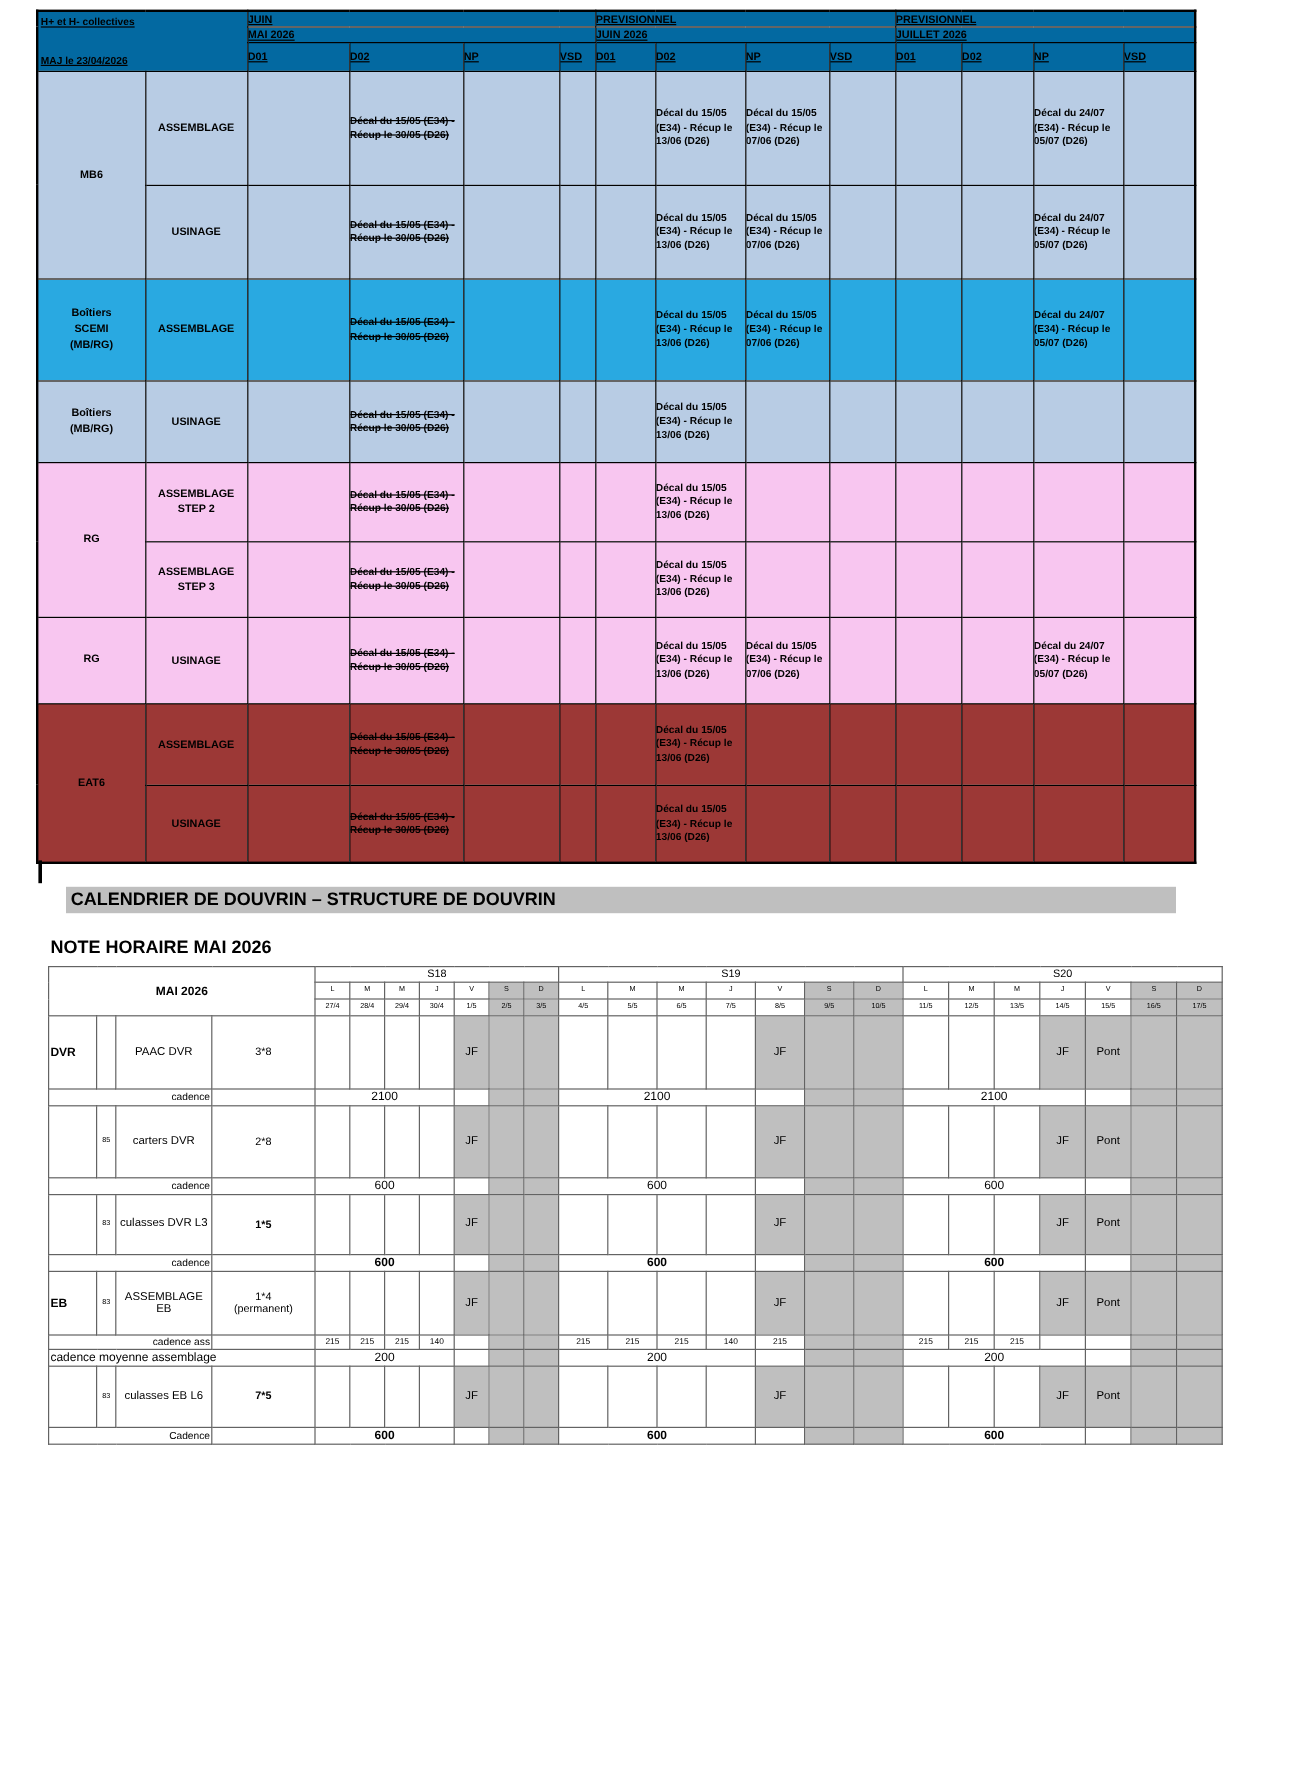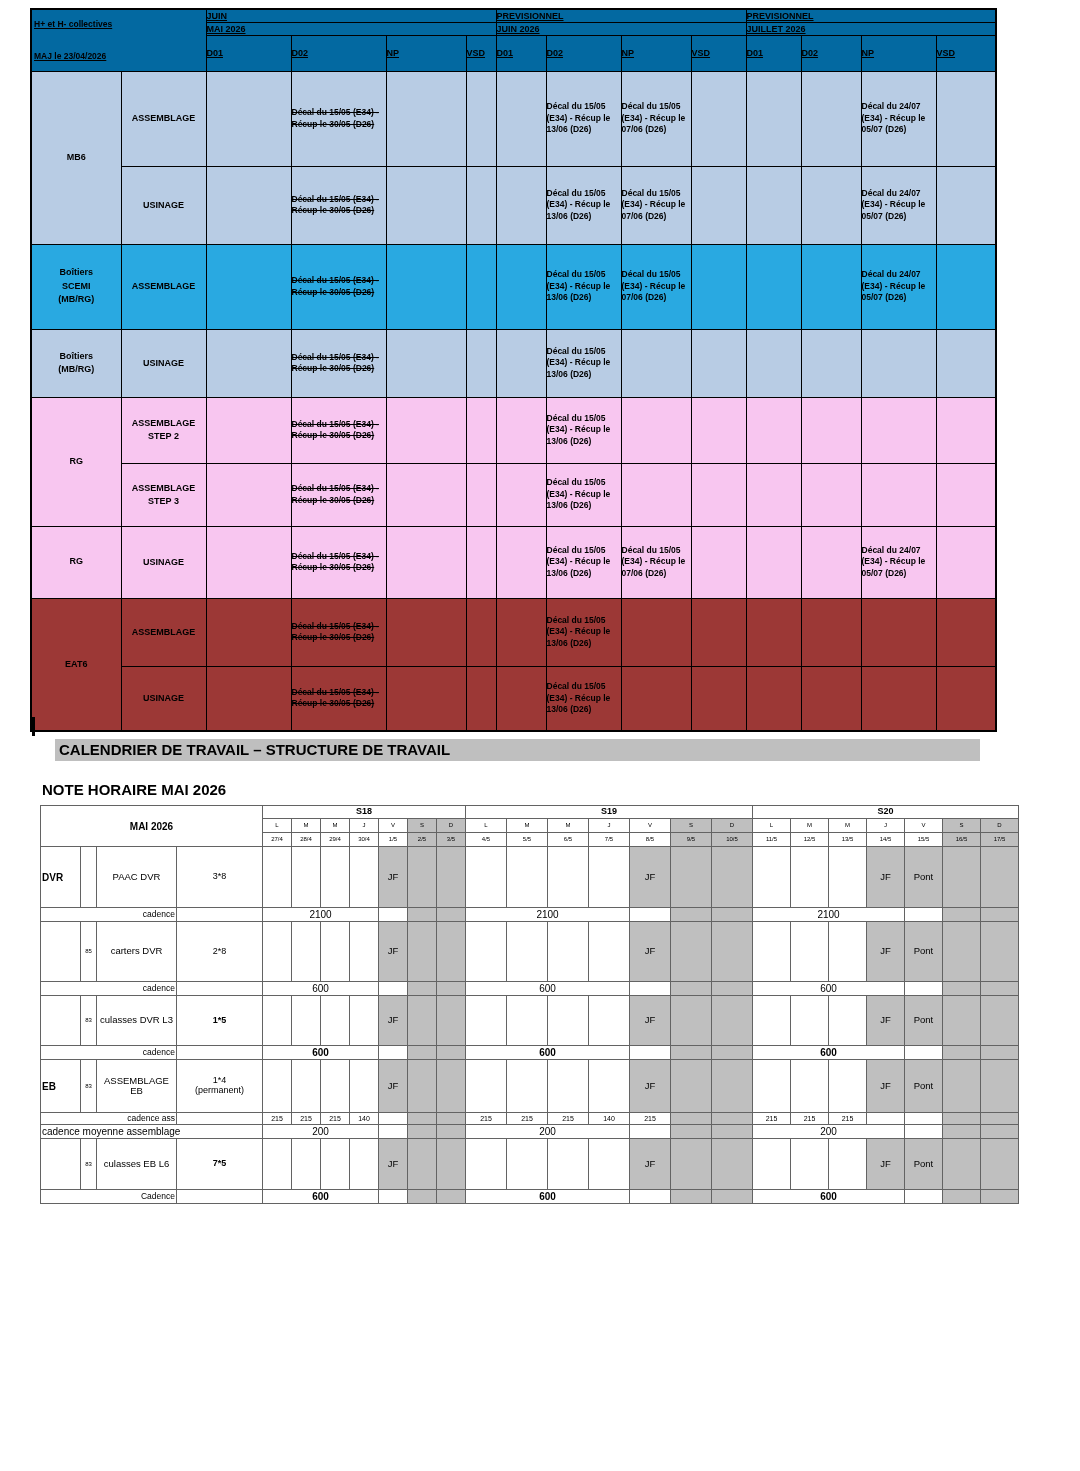--- a/index.html
+++ b/index.html
@@ -20,21 +20,21 @@
   
   .caret{position:absolute;left:32px;top:717px;width:3px;height:19px;background:#000;}
   .section-title{position:absolute;left:55px;top:739px;width:925px;height:22px;background:var(--titlebar);
     font-weight:bold;font-size:15px;line-height:22px;padding-left:4px;box-sizing:border-box;}
   .note-title{position:absolute;left:42px;top:781px;font-weight:bold;font-size:15px;}
 
   
   .note-table{position:absolute;left:40px;top:805px;border-collapse:collapse;table-layout:fixed;background:#fff;}
   .note-table th,.note-table td{border:1px solid #636363;overflow:hidden;padding:0 1px;color:#000;line-height:1.1;}
   .nt-corner{font-weight:bold;font-size:10px;text-align:center;vertical-align:middle;}
-  .nt-week{font-weight:bold;font-size:9px;text-align:center;}
+  .nt-week{font-weight:normal;font-size:9px;text-align:center;}
   .nt-dow,.nt-date{font-weight:normal;font-size:6px;text-align:center;}
   .gray{background:var(--gray);}
   .nt-group{font-weight:bold;font-size:10px;text-align:left;vertical-align:middle;padding-left:2px;}
   .nt-code{font-size:6px;text-align:center;vertical-align:middle;font-weight:normal;}
   .nt-label{font-size:9.5px;text-align:center;vertical-align:middle;font-weight:normal;}
   .nt-shift{font-size:9px;text-align:center;vertical-align:middle;white-space:pre-line;font-weight:normal;margin-top:20px;}
   .nt-day{font-size:9.5px;text-align:center;vertical-align:middle;font-weight:normal;}
   .nt-cadlabel{font-size:8.5px;text-align:right;padding-right:3px;vertical-align:middle;font-weight:normal;}
   .nt-valbox{font-size:10px;text-align:center;vertical-align:middle;font-weight:normal;}
   .nt-smallval{font-size:7px;text-align:center;vertical-align:middle;font-weight:normal;}
@@ -76,21 +76,21 @@
           </th>
           <th class="status" colspan="4">JUIN</th>
           <th class="status" colspan="4">PREVISIONNEL</th>
           <th class="status" colspan="4">PREVISIONNEL</th>
         </tr>
         <tr style="height: 13px;">
           <th class="mname" colspan="4">MAI 2026</th>
           <th class="mname" colspan="4">JUIN 2026</th>
           <th class="mname" colspan="4">JUILLET 2026</th>
         </tr>
-        <tr style="height: 36px;">
+        <tr style="height: 24px;">
           <th class="dcol">D01</th>
           <th class="dcol">D02</th>
           <th class="dcol">NP</th>
           <th class="dcol">VSD</th>
           <th class="dcol">D01</th>
           <th class="dcol">D02</th>
           <th class="dcol">NP</th>
           <th class="dcol">VSD</th>
           <th class="dcol">D01</th>
           <th class="dcol">D02</th>
@@ -239,21 +239,21 @@
           <td class="note-cell" style="background: rgb(156, 56, 54);"></td>
           <td class="note-cell" style="background: rgb(156, 56, 54);"></td>
           <td class="note-cell" style="background: rgb(156, 56, 54);"></td>
           <td class="note-cell" style="background: rgb(156, 56, 54);"></td>
           <td class="note-cell" style="background: rgb(156, 56, 54);"></td>
           <td class="note-cell" style="background: rgb(156, 56, 54);"></td>
         </tr>
       </tbody>
     </table>
   <div class="caret"></div>
-  <div class="section-title">CALENDRIER DE TRAVAIL – STRUCTURE DE TRAVAIL</div>
+  <div class="section-title">CALENDRIER DE DOUVRIN – STRUCTURE DE DOUVRIN</div>
   <div class="note-title">NOTE HORAIRE MAI 2026</div>
   <table id="note-table" class="note-table">
       <colgroup>
         <col style="width: 40px;">
         <col style="width: 16px;">
         <col style="width: 80px;">
         <col style="width: 86px;">
         <col style="width: 29px;">
         <col style="width: 29px;">
         <col style="width: 29px;">

